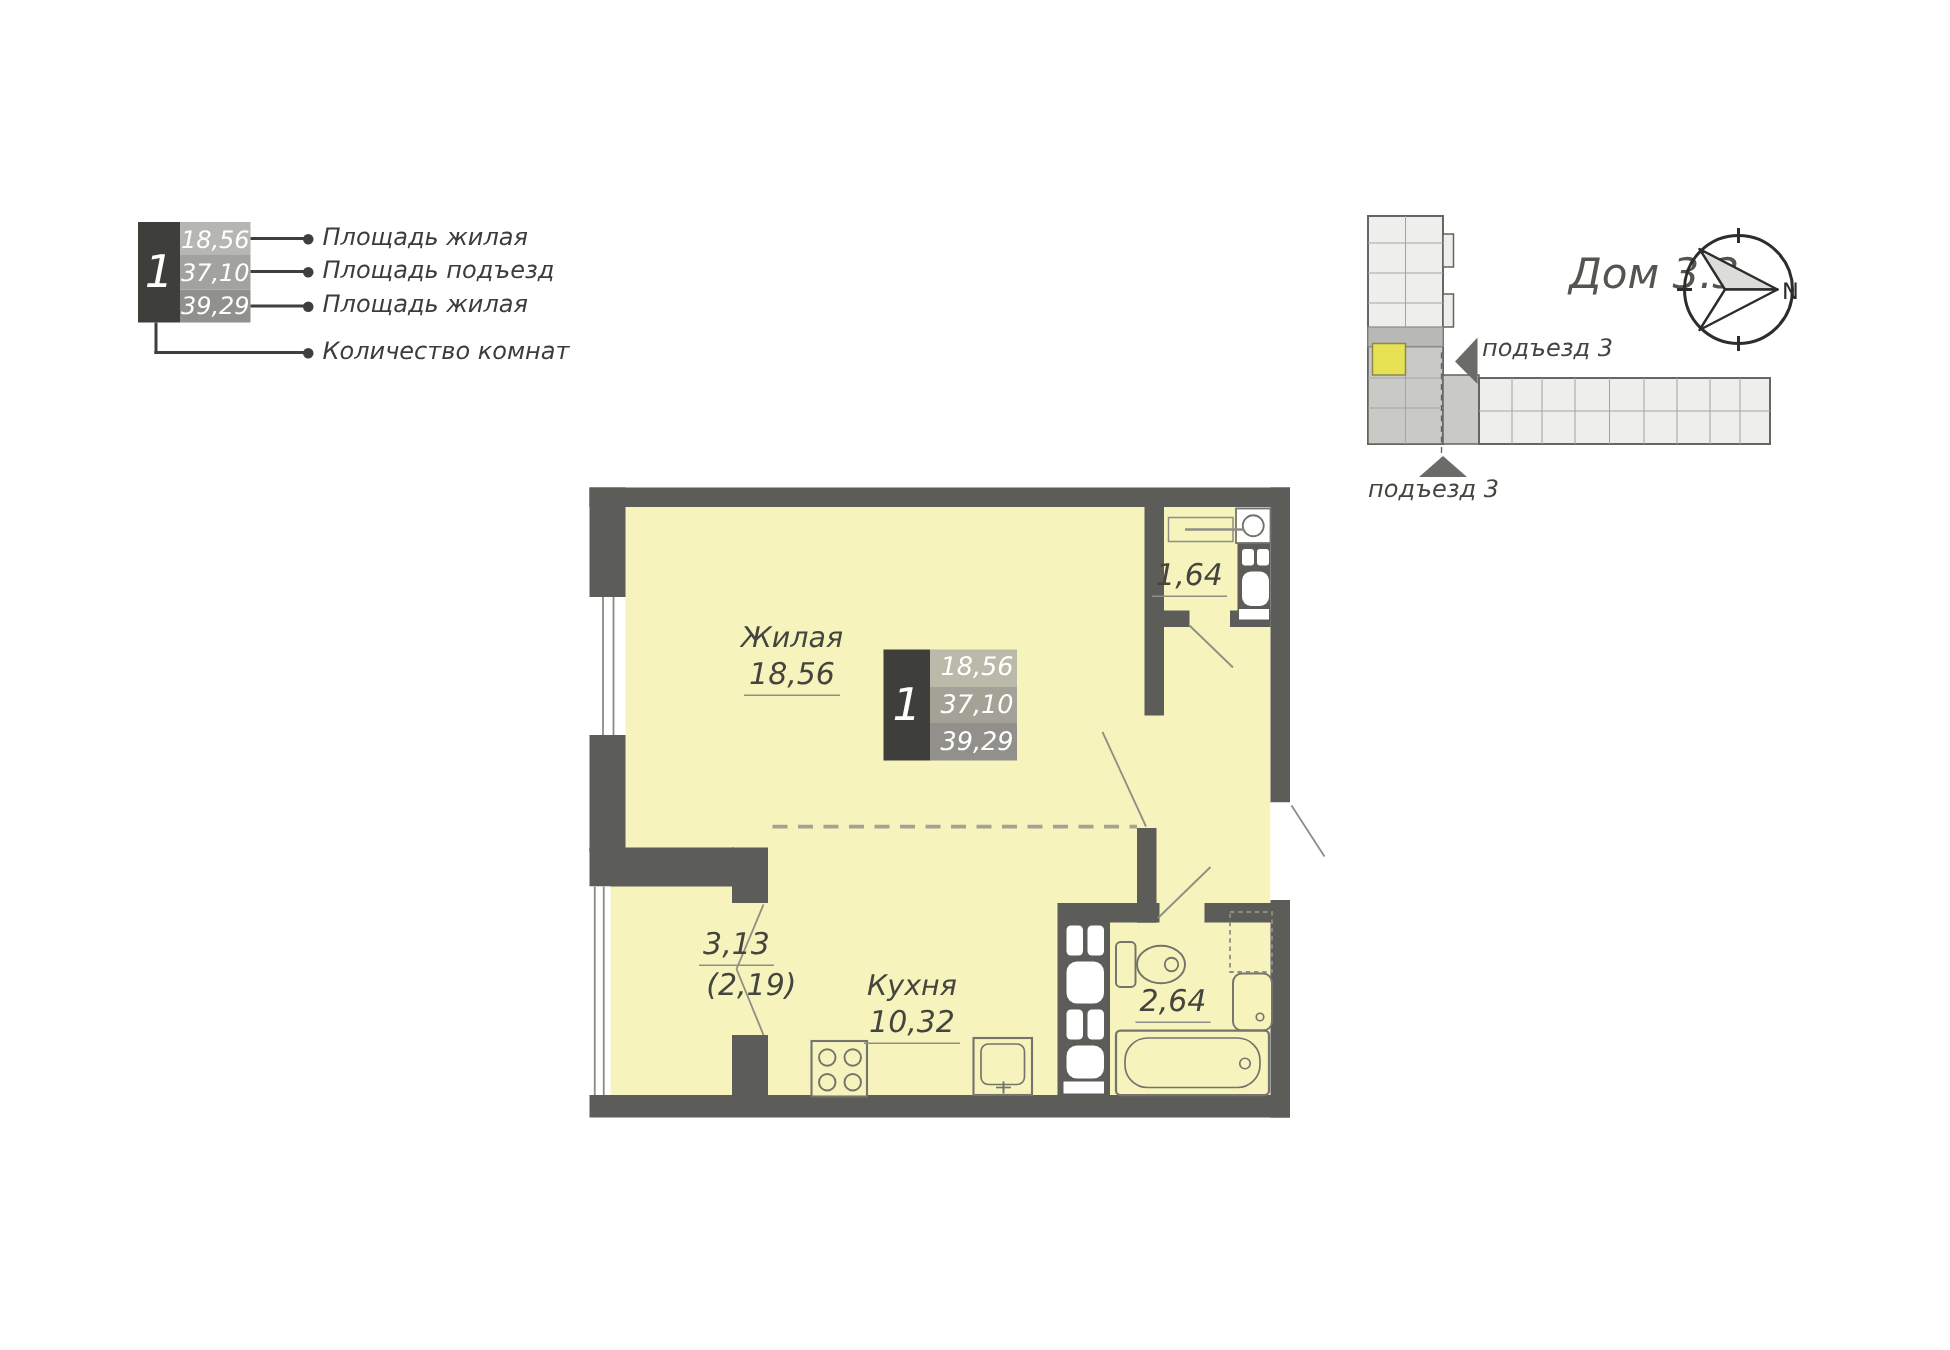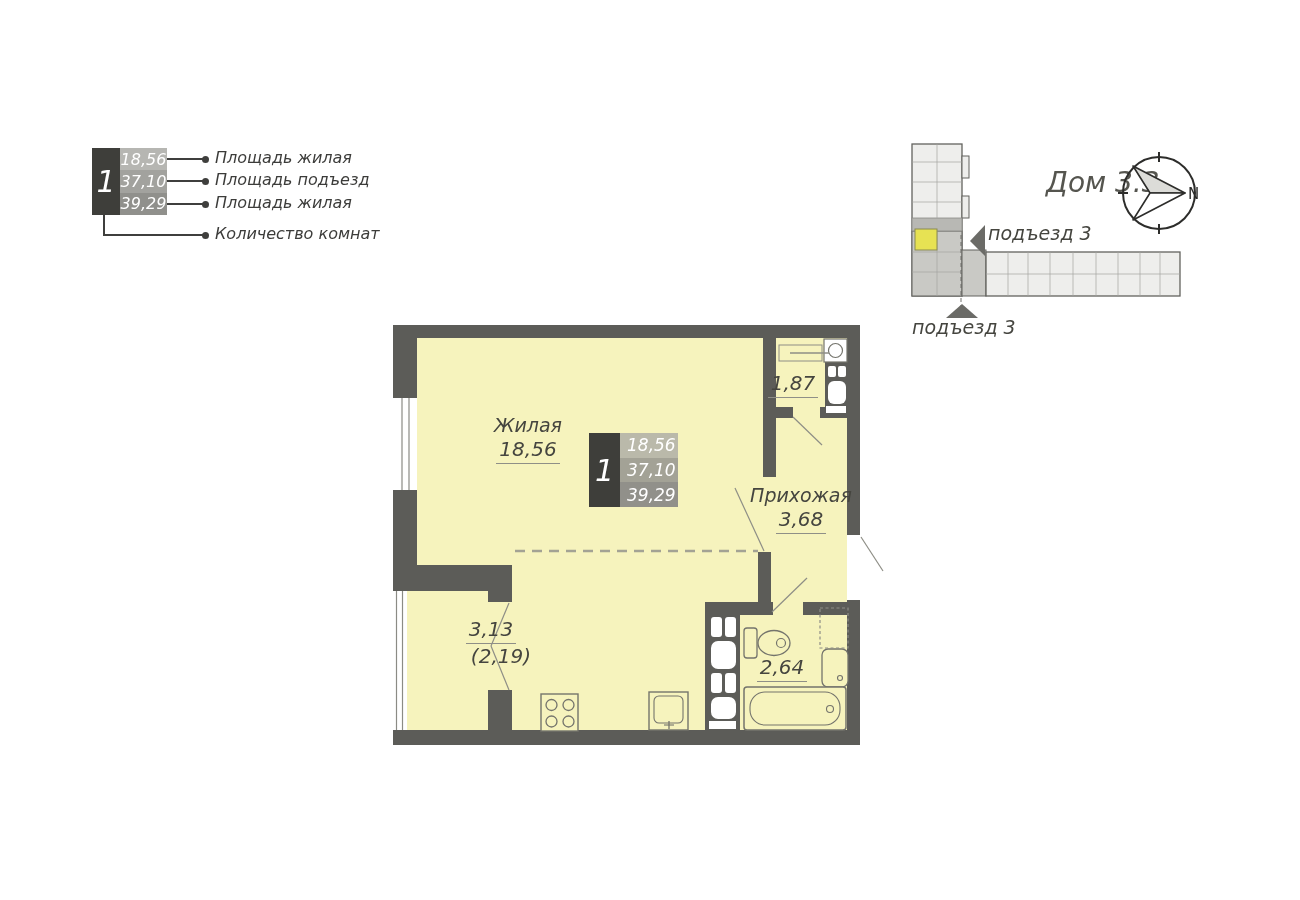--- a/index.html
+++ b/index.html
@@ -14,21 +14,21 @@
     display:flex;align-items:center;justify-content:center;font-size:30px;font-style:italic;}
   .legend-rows{left:28px;top:2px;width:47px;height:67px;display:flex;flex-direction:column;}
   .legend-row{flex:1;color:#ffffff;font-style:italic;font-size:16px;display:flex;
     align-items:center;justify-content:center;}
   .lr1{background:#b6b6b2;} .lr2{background:#a2a29e;} .lr3{background:#90908c;}
   .lead{background:#3f3f3d;}
   .dot{width:7px;height:7px;border-radius:50%;background:#3f3f3d;}
   .legend-label{font-style:italic;font-size:16px;color:#3c3c3a;white-space:nowrap;line-height:22px;}
   
   .house-title{left:998px;top:166px;font-size:28px;color:#55554f;font-style:italic;}
-  .entrance-label{font-size:19px;color:#45453f;font-style:italic;white-space:nowrap;}
+  .entrance-label{font-size:16px;color:#45453f;font-style:italic;white-space:nowrap;}
   
   #plan{left:393px;top:325px;width:500px;height:430px;}
   .room-label{font-style:italic;color:#45453f;text-align:center;line-height:21px;}
   .rname{font-size:19px;white-space:nowrap;text-align:center;}
   .rnum{font-size:20px;white-space:nowrap;}
   .rnum .u, .rname .u{border-bottom:1px solid #8f8f87;padding:0 3px 2px 3px;}
   #infobox{left:196px;top:108px;width:89px;height:74px;display:flex;}
   .ib-dark{width:31px;background:#3e3e3a;color:#fff;display:flex;align-items:center;
     justify-content:center;font-size:30px;font-style:italic;}
   .ib-rows{width:58px;display:flex;flex-direction:column;}
@@ -231,26 +231,26 @@
       <div class="ib-row ibr2">37,10</div>
       <div class="ib-row ibr3">39,29</div>
     </div>
   </div>
 
   
   <div class="abs room-label" style="left:75px;top:90px;width:120px;">
     <div class="rname">Жилая</div>
     <div class="rnum" style="margin-top:3px;"><span class="u">18,56</span></div>
   </div>
-  <div class="abs room-label" style="left:352px;top:160px;width:112px;">
-    <div class="rname">Прихожая</div>
-    <div class="rnum" style="margin-top:3px;"><span class="u">3,68</span></div>
+  <div class="abs room-label" style="left:160px;top:322px;width:110px;">
+    <div class="rname">Кухня</div>
+    <div class="rnum" style="margin-top:3px;"><span class="u">10,32</span></div>
   </div>
   <div class="abs room-label rnum" style="left:374px;top:48px;width:52px;">
-    <span class="u">1,87</span>
+    <span class="u">1,64</span>
   </div>
   <div class="abs room-label rnum" style="left:362px;top:332px;width:54px;">
     <span class="u">2,64</span>
   </div>
   <div class="abs room-label" style="left:14px;top:294px;width:80px;padding-left:44px;">
     <div class="rnum"><span class="u">3,13</span></div>
     <div class="rnum" style="margin-top:6px;text-align:right;">(2,19)</div>
   </div>
 </div>
 

